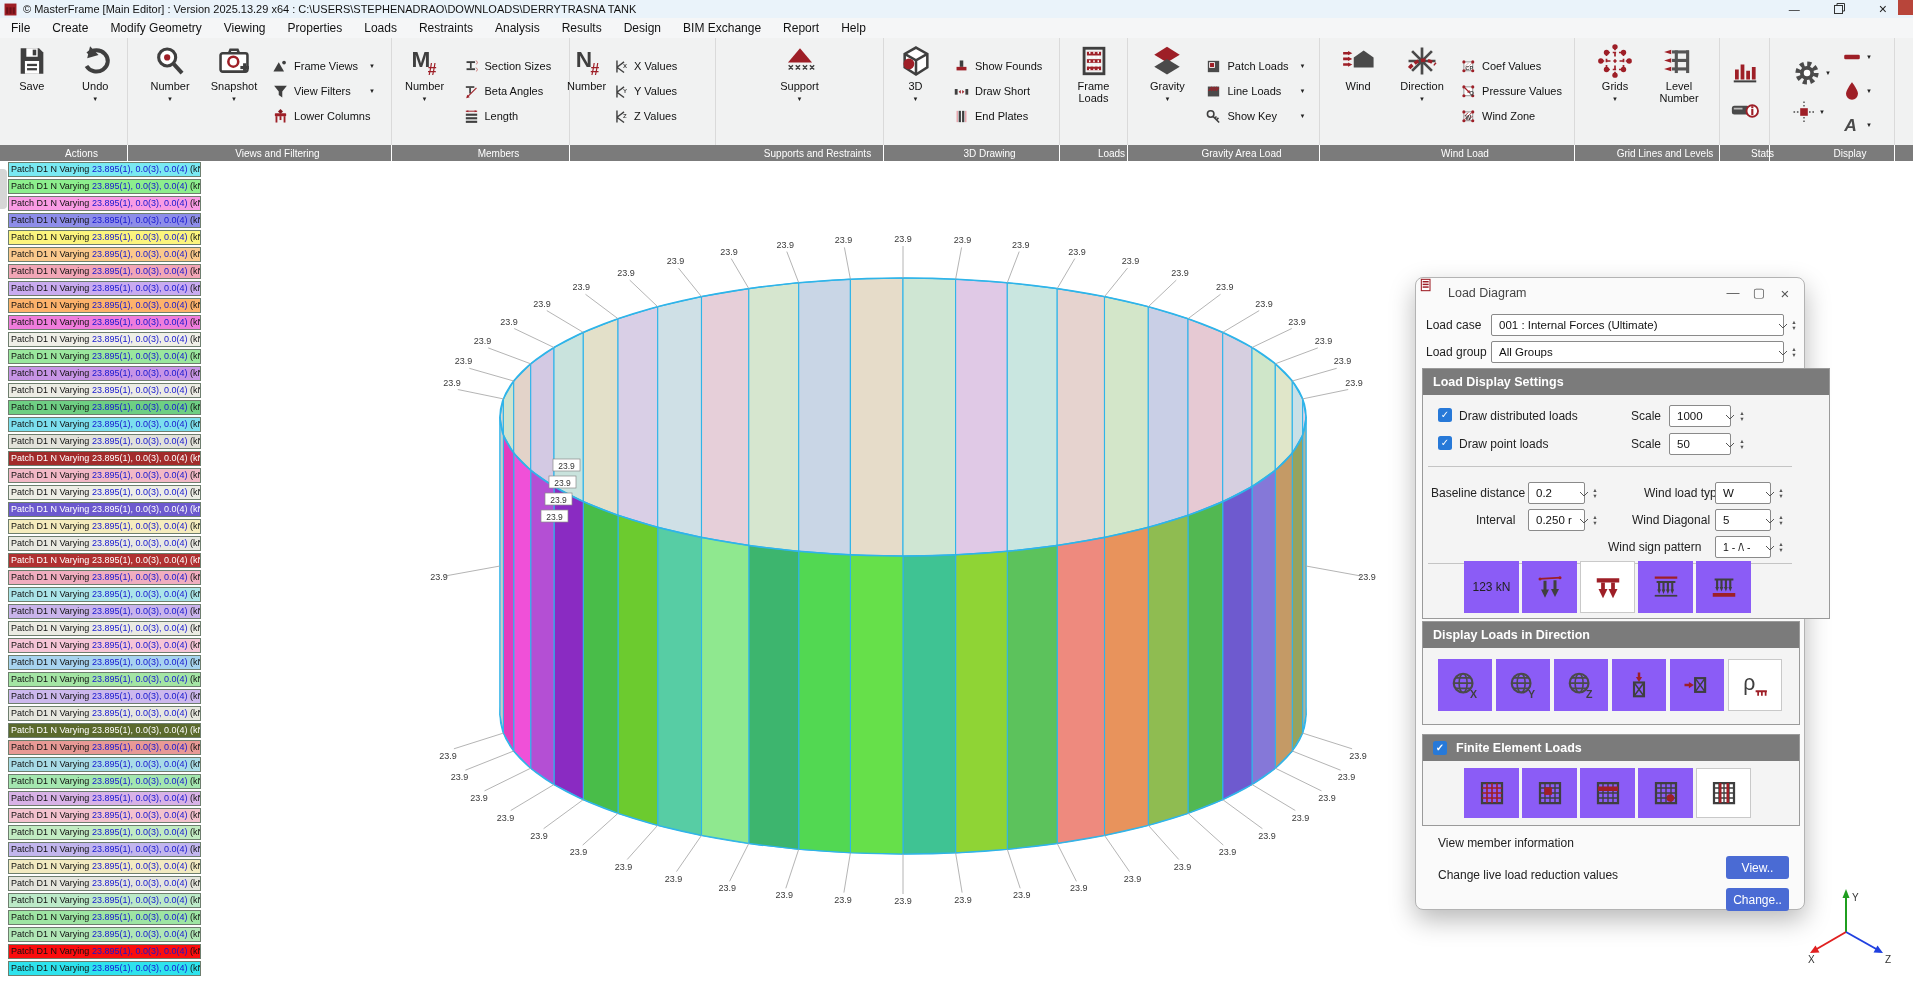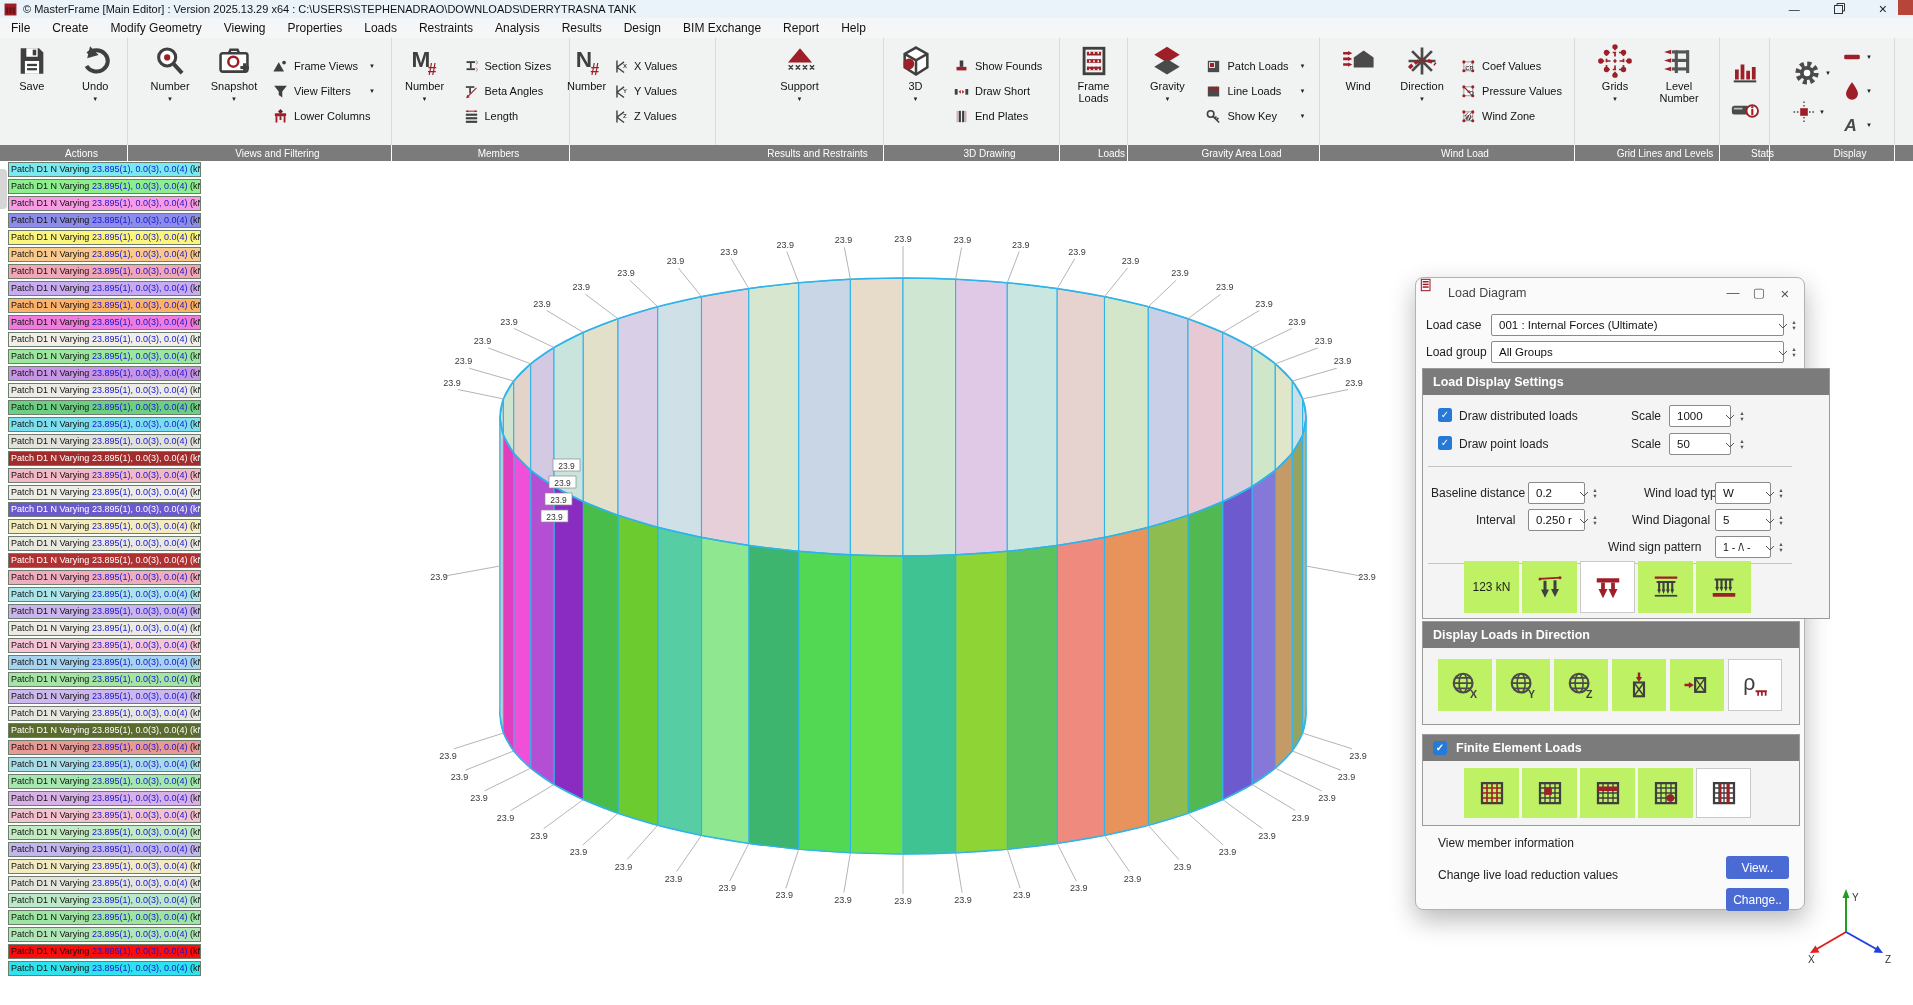--- a/index.html
+++ b/index.html
@@ -63,21 +63,21 @@
   .combo .chev{position:absolute;right:5px;top:8px;}
   .spin{width:16px;height:22px;display:flex;flex-direction:column;align-items:center;
     justify-content:center;font-size:5.5px;color:#555;line-height:6px;}
   .spin span{position:static;}
   .gbox{border:1px solid #9a9a9a;background:#f4f4f4;}
   .ghead{left:0;top:0;right:0;height:26px;background:#7b7b7b;color:#fff;font-weight:bold;
     font-size:12.5px;display:flex;align-items:center;padding-left:10px;}
   .cb{width:14px;height:14px;background:#2779d8;border-radius:2.5px;color:#fff;font-size:10px;
     line-height:14px;text-align:center;}
   .hr{height:1px;background:#c4c4c4;left:12px;right:12px;}
-  .ibtn{background:#bef264;display:flex;align-items:center;justify-content:center;cursor:default;}
+  .ibtn{background:#8b5cf6;display:flex;align-items:center;justify-content:center;cursor:default;}
   .ibtn.sel{background:#fff;border:1px solid #c9c9c9;}
   .ibtn .ic{position:static;}
   .bluebtn{background:#4a6bd4;color:#fff;border-radius:3px;display:flex;align-items:center;
     justify-content:center;font-size:12px;width:63px;height:23px;cursor:default;margin-top:25px;}
 </style>
 </head>
 <body>
 
 <div>
 
@@ -594,21 +594,21 @@
             </div>
           </div>
         </div>
       </div>
     </div>
   <div class="band" id="band">
       <div class="band-cell" style="width: 128px;">Actions</div>
       <div class="band-cell" style="width: 264px;">Views and Filtering</div>
       <div class="band-cell" style="width: 178px;">Members</div>
       <div class="band-cell" style="width: 146px; margin-top: 34px;">Nodes and Coordinates</div>
-      <div class="band-cell" style="width: 168px;">Results and Restraints</div>
+      <div class="band-cell" style="width: 168px;">Supports and Restraints</div>
       <div class="band-cell" style="width: 176px;">3D Drawing</div>
       <div class="band-cell" style="width: 68px;">Loads</div>
       <div class="band-cell" style="width: 192px;">Gravity Area Load</div>
       <div class="band-cell" style="width: 255px;">Wind Load</div>
       <div class="band-cell" style="width: 145px;">Grid Lines and Levels</div>
       <div class="band-cell" style="width: 50px;">Stats</div>
       <div class="band-cell" style="width: 125px;">Display</div>
     </div>
 
   <div class="canvas">

